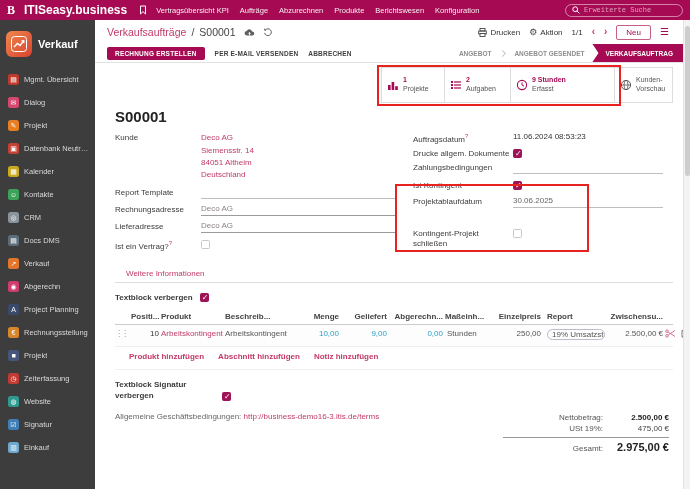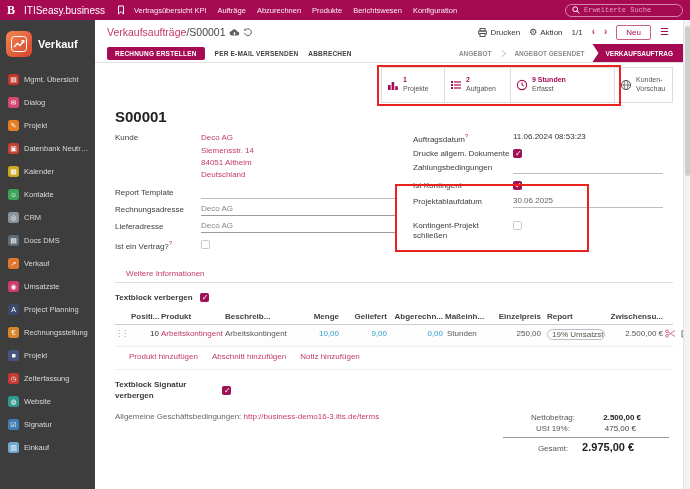--- a/index.html
+++ b/index.html
@@ -2,42 +2,42 @@
 <html><head>
 <meta charset="utf-8">
 <style>
   *{box-sizing:border-box;margin:0;padding:0}
   html,body{width:690px;height:489px;overflow:hidden}
   body{font-family:"Liberation Sans","DejaVu Sans",sans-serif;font-size:8px;color:#333;background:#fff;position:relative}
 
   
   .topbar{position:absolute;top:0;left:0;width:690px;height:20px;background:#a60a53;display:flex;align-items:center;gap:9px;padding:0 7px;color:#fff;z-index:20}
   .logo{font-weight:bold;font-size:12px;font-family:"Liberation Serif",serif;line-height:1}
-  .brand{font-weight:normal;font-size:10px;white-space:nowrap}
+  .brand{font-weight:bold;font-size:12px;white-space:nowrap}
   .menu{display:flex;gap:11px;font-size:7.5px;color:rgba(255,255,255,.93);white-space:nowrap}
   .menu span{cursor:default}
   .search{margin-left:auto;display:flex;align-items:center;gap:4px;border:1px solid rgba(255,255,255,.5);border-radius:8px;height:13px;padding:0 6px;width:118px}
   .search input{border:none;outline:none;background:transparent;color:rgba(255,255,255,.8);font-size:7px;width:90px;font-family:Liberation Mono, monospace}
   .search input::placeholder{color:rgba(255,255,255,.6)}
 
   
   .sidebar{position:absolute;top:20px;left:0;width:95px;height:469px;background:#3d3d3d;overflow:hidden}
   .app-head{display:flex;align-items:center;gap:6px;padding:9px 6px;height:48px}
   .app-icon{width:26px;height:26px;border-radius:6px;background:linear-gradient(135deg,#f08850,#d8422e);display:flex;align-items:center;justify-content:center;flex:none}
   .app-name{font-size:11px;font-weight:bold;color:#fff}
   .side-item{display:flex;align-items:center;gap:5px;height:23px;padding:0 3px 0 8px;color:#d9d9d9;font-size:7.5px;white-space:nowrap;cursor:pointer}
   .side-icon{width:11px;height:11px;border-radius:2.5px;flex:none;display:flex;align-items:center;justify-content:center;font-size:7px;color:#fff;line-height:1;overflow:hidden}
   .side-label{overflow:hidden;text-overflow:ellipsis}
 
   
   .main{position:absolute;top:20px;left:95px;width:588px;height:469px;background:#fff}
   .scrollbar{position:absolute;top:20px;right:0;width:7px;height:469px;background:#f3f3f3;border-left:1px solid #e3e3e3;z-index:15}
   .thumb{position:absolute;top:6px;left:1px;width:5px;height:150px;background:#cdcdcd;border-radius:3px}
 
-  .crumb-row{height:24px;display:flex;align-items:center;padding:0 14px 0 12px}
+  .crumb-row{height:24px;display:flex;align-items:center;gap:5px;padding:0 14px 0 12px}
   .crumb-link{color:#c13a68;font-size:10.5px;cursor:pointer}
   .crumb-cur{font-size:10.5px;color:#444}
   .mini-icon{display:inline-flex;align-items:center;margin-left:3px}
   .crumb-right{margin-left:auto;display:flex;align-items:center;gap:9px;color:#333;font-size:8px}
   .cp-item{display:flex;align-items:center;gap:3px;cursor:pointer}
   .gear{font-size:9px;line-height:1;color:#444}
   .pager{color:#333}
   .pg-arrow{color:#c13a68;font-weight:bold;font-size:10px;line-height:1;cursor:pointer}
   .neu-btn{border:1px solid #c85f86;color:#a60a53;background:#fff;font-size:8px;padding:2px 9px;border-radius:2px;cursor:pointer}
   .burger{color:#a60a53;font-size:10px;line-height:1;cursor:pointer}
@@ -80,43 +80,43 @@
   .cb{width:9px;height:9px;border:1px solid #c7c7d2;border-radius:1.5px;background:#fff;flex:none;margin-top:1px;position:relative;cursor:pointer}
   .cb.checked{background:#9d1356;border-color:#9d1356}
   .cb.checked::after{content:"✓";position:absolute;left:1px;top:-1px;color:#fff;font-size:8px;line-height:9px}
 
   .tabs{display:flex;border-bottom:1px solid #ddd;margin-top:10px}
   .tab{padding:4px 11px 4px;font-size:8px;cursor:pointer}
   .tab.active{border:1px solid #ddd;border-bottom:1px solid #fff;margin-bottom:-1px;color:#444;background:#fff}
   .tab.inactive{color:#c13a68}
 
   .tb-row{display:flex;align-items:center;gap:7px;margin:9px 0 7px;font-weight:bold;color:#3b3b3b}
-  .tb-row.sig{width:200px;align-items:center}
+  .tb-row.sig{width:200px;align-items:flex-end}
   .tb-row.sig span{line-height:1.4}
 
   .olt{width:100%}
   .olt-grid{display:grid;grid-template-columns:14px 28px 62px 70px 42px 46px 54px 44px 50px 60px 58px 14px 12px;column-gap:2px;align-items:start}
   .olt-head{border-bottom:1px solid #ccc;padding:3px 0;font-weight:bold;color:#444}
   .olt-line{border-bottom:1px solid #efefef;padding:4px 0;background:#fdfdfd}
   .tr{text-align:right}
   .blue{color:#2da0c8}
   .prod{color:#c13a68;white-space:nowrap;overflow:hidden}
   .desc{word-break:break-all;color:#555;line-height:1.3}
   .pill{display:inline-block;border:1px solid #bcbccb;border-radius:8px;padding:0 4px;max-width:58px;overflow:hidden;white-space:nowrap;color:#555}
   .drag{color:#9a9a9a;letter-spacing:-2px;font-size:8px;cursor:grab}
   .rowicon{display:inline-flex;cursor:pointer}
 
   .add-links{display:flex;gap:14px;padding:5px 0 8px 14px;border-bottom:1px solid #f0f0f0}
-  .add-links span{color:#c13a68;font-weight:normal;cursor:pointer}
+  .add-links span{color:#c13a68;font-weight:bold;cursor:pointer}
 
   .foot{display:flex;margin-top:10px;align-items:flex-start}
   .terms{color:#666;max-width:340px;line-height:1.4}
   .terms a{color:#c13a68;text-decoration:none;cursor:pointer}
   .totals{margin-left:auto;width:170px;padding-right:4px}
-  .trow{display:flex;justify-content:center;gap:8px;margin:2px 0;align-items:baseline}
+  .trow{display:flex;justify-content:flex-end;gap:8px;margin:2px 0;align-items:baseline}
   .tlabel{color:#555}
   .tval{min-width:58px;text-align:right;color:#444}
   .tval.bold{font-weight:bold;color:#222}
   .trow.total{border-top:1px solid #999;padding-top:3px;margin-top:4px}
   .trow.total .tval{font-size:11px;font-weight:bold;color:#222}
 
   .anno{position:absolute;border:2px solid #e8231f;z-index:10;pointer-events:none;background:transparent}
   .anno1{left:282px;top:45px;width:244px;height:41px}
   .anno2{left:300px;top:164px;width:194px;height:68px}
 
@@ -194,21 +194,21 @@
   <div class="side-item">
       <span class="side-icon" style="background: rgb(91, 109, 122);">▤</span>
       <span class="side-label">Docs DMS</span>
     </div>
   <div class="side-item">
       <span class="side-icon" style="background: rgb(226, 118, 45);">↗</span>
       <span class="side-label">Verkauf</span>
     </div>
   <div class="side-item">
       <span class="side-icon" style="background: rgb(207, 61, 110);">◉</span>
-      <span class="side-label">Umsatzste</span>
+      <span class="side-label">Abgerechn</span>
     </div>
   <div class="side-item">
       <span class="side-icon" style="background: rgb(58, 74, 107);">A</span>
       <span class="side-label">Project Planning</span>
     </div>
   <div class="side-item">
       <span class="side-icon" style="background: rgb(216, 134, 44);">€</span>
       <span class="side-label">Rechnungsstellung</span>
     </div>
   <div class="side-item">
@@ -380,21 +380,21 @@
           <span class="fval light"></span>
         </div>
         <div class="frow" style="margin-top:6px">
           <span class="flabel">Ist Kontingent</span>
           <span class="cb checked"></span>
         </div>
         <div class="frow" style="margin-top:4px">
           <span class="flabel">Projektablaufdatum</span>
           <span class="fval light">30.06.2025</span>
         </div>
-        <div class="frow" style="margin-top:12px">
+        <div class="frow" style="margin-top:20px">
           <span class="flabel" style="width:80px">Kontingent-Projekt schließen</span>
           <span class="cb" style="margin-left:20px"></span>
         </div>
       </div>
     </div>
 
     <div class="tabs">
       <span class="tab inactive">Weitere Informationen</span>
     </div>
 

